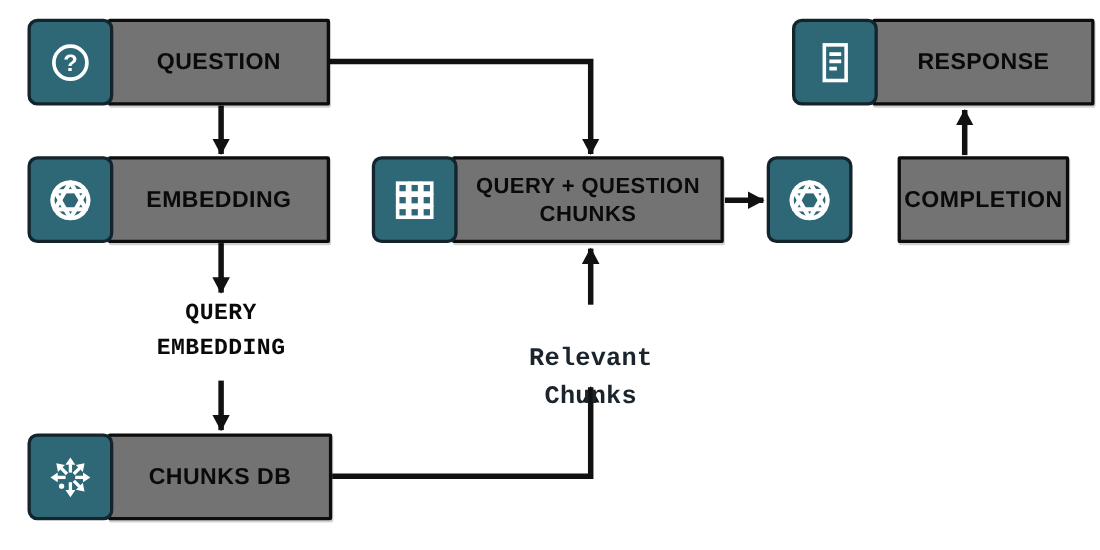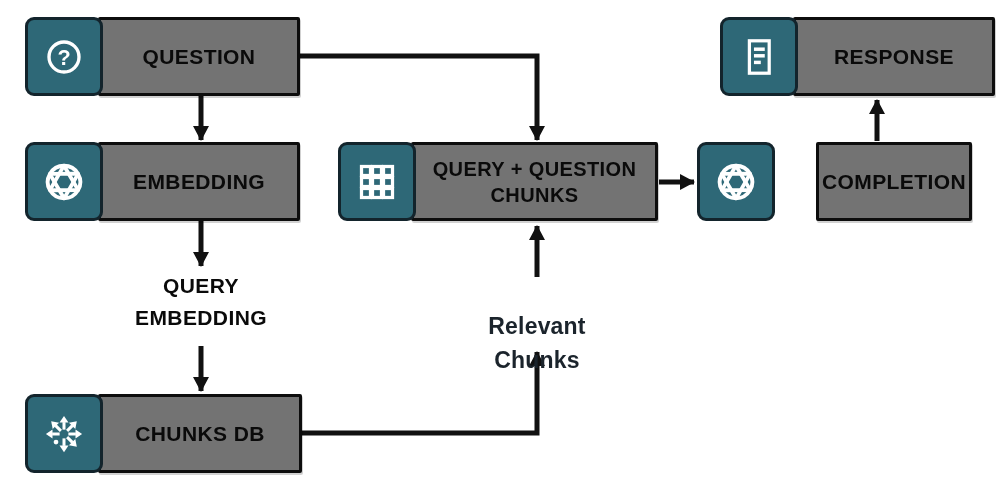--- a/index.html
+++ b/index.html
@@ -61,20 +61,21 @@
     white-space: nowrap;
   }
   .node-label.small {
     font-size: 20px;
     line-height: 26px;
   }
   .free-label {
     position: absolute;
     text-align: center;
     color: #0a0a0a;
+    font-family: Liberation Mono, monospace;
   }
   .free-label.caps {
     font-weight: 700;
     font-size: 21px;
     line-height: 32px;
     letter-spacing: 0.4px;
   }
   .free-label.mixed {
     font-weight: 600;
     font-size: 23px;

